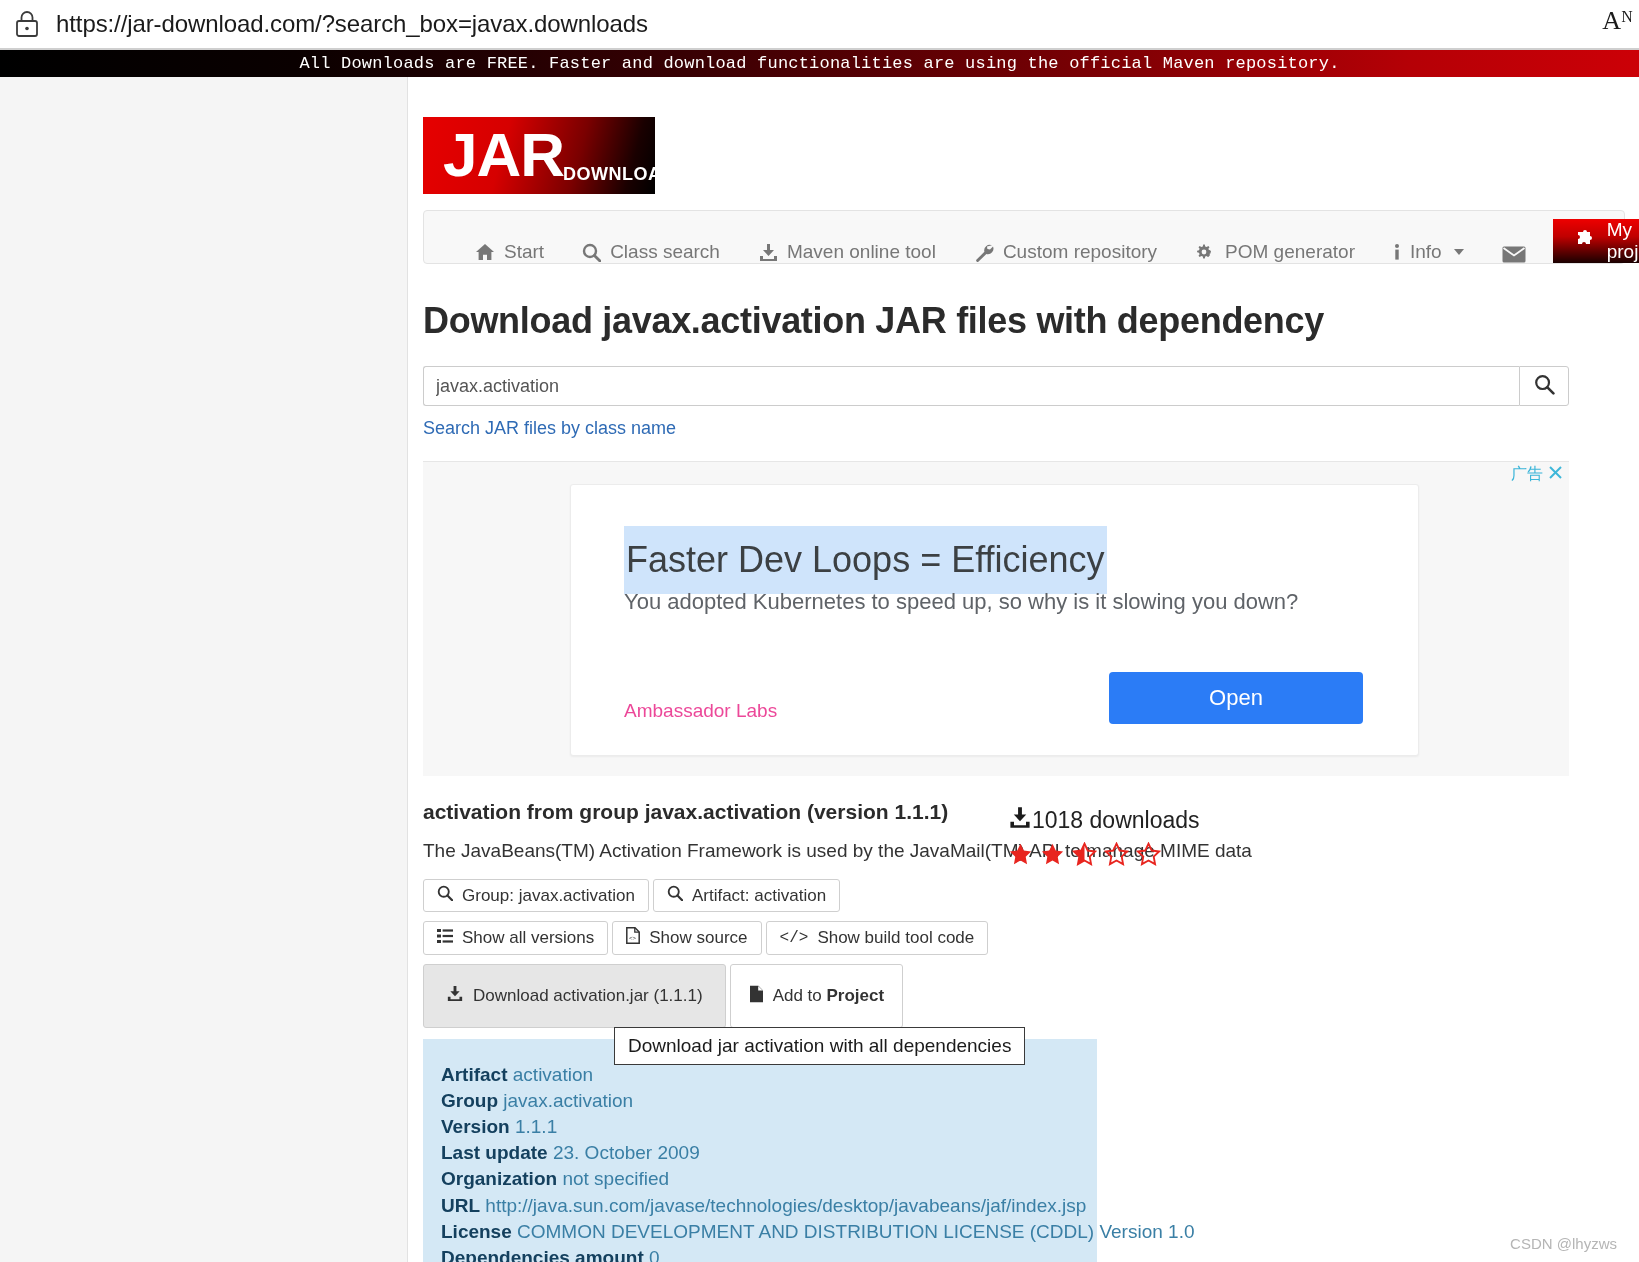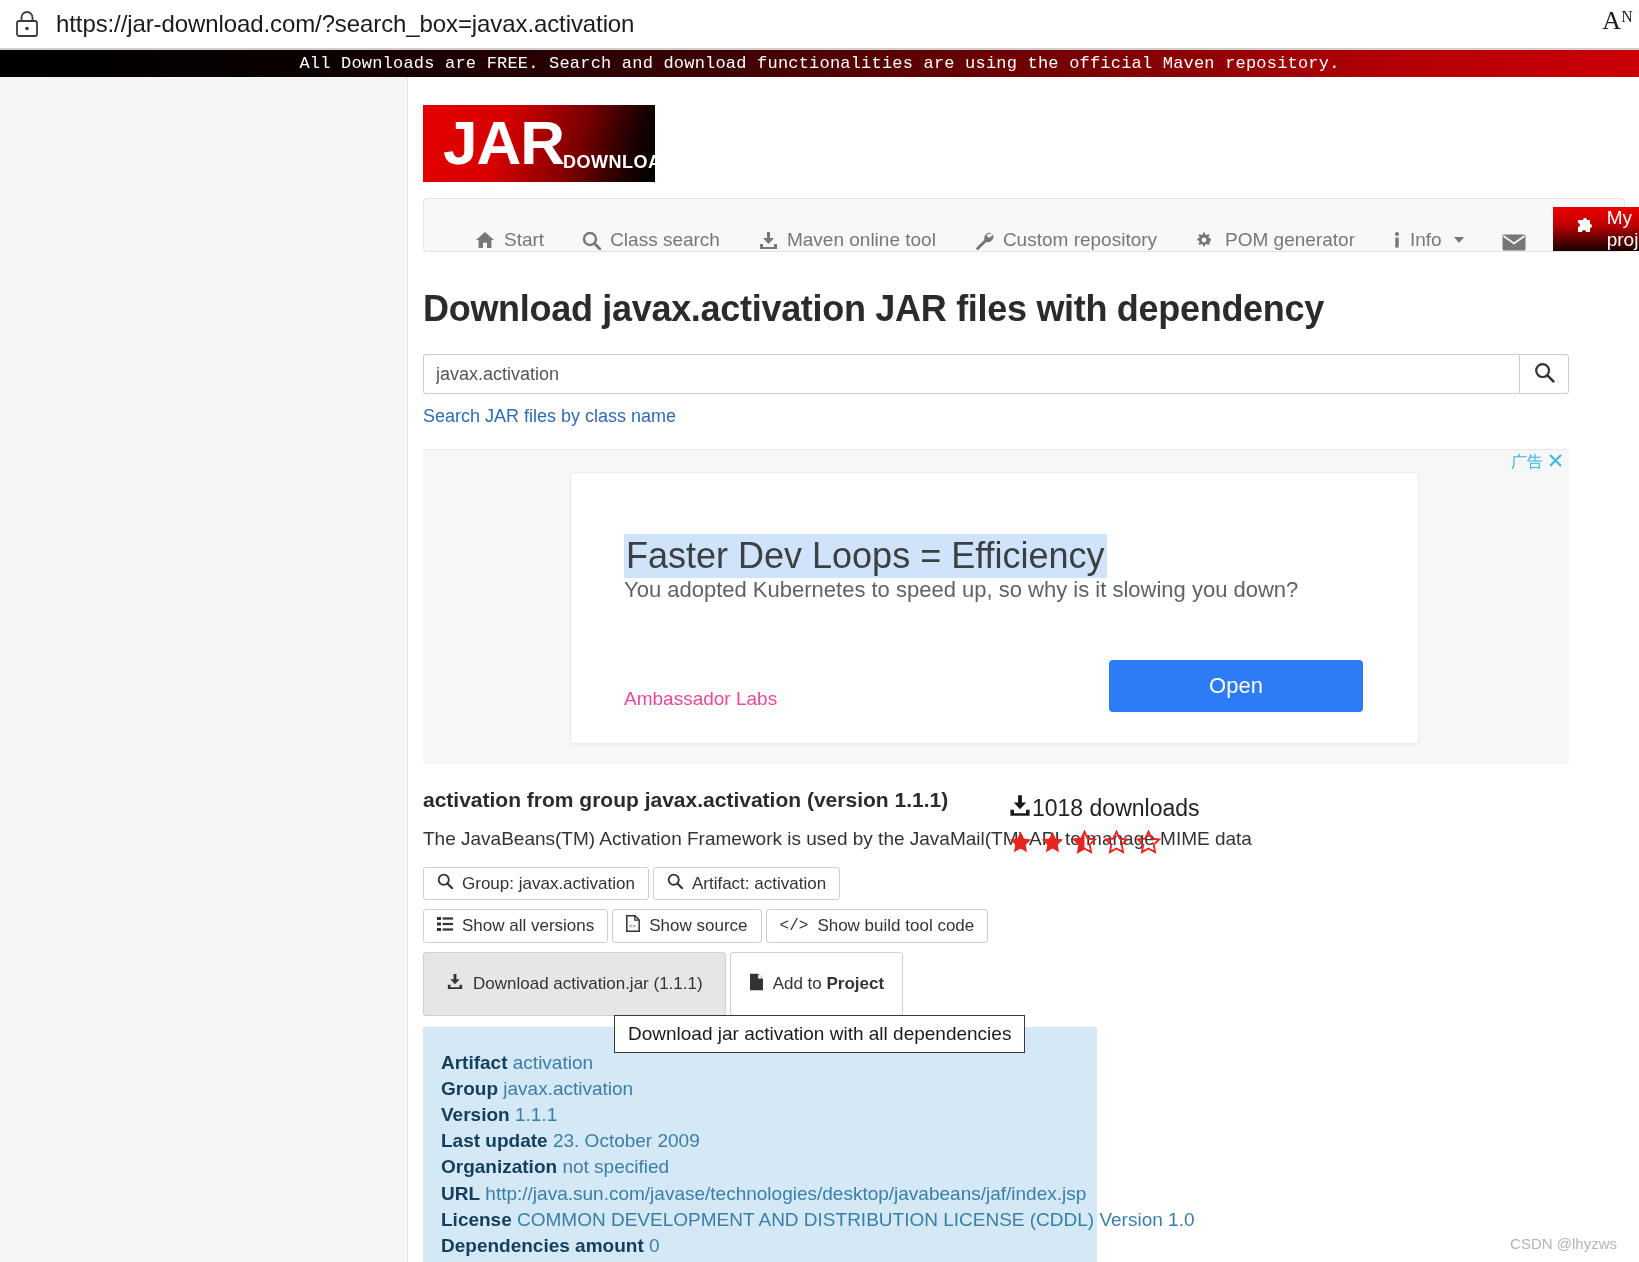--- a/index.html
+++ b/index.html
@@ -58,21 +58,21 @@
     background:#ffffff;
   }
   #left-gutter {
     position:absolute; left:0; top:0;
     width:408px; height:1185px;
     background:#f5f5f5;
     border-right:1px solid #e2e2e2;
   }
   #content {
     position:absolute;
-    left:409px; top:0;
+    left:409px; top:12px;
     width:1230px;
     height:920px;
     background:#ffffff;
     padding:0 14px 0 14px;
   }
 
   
   #logo {
     margin-top:28px;
     margin-left:0;
@@ -200,22 +200,21 @@
     border:1px solid #ececec;
     border-radius:3px;
     box-shadow:0 1px 2px rgba(0,0,0,0.05);
   }
   #ad-headline {
     position:absolute; left:53px; top:41px;
     font-size:36px;
     color:#3c4043;
     background:#cfe4fb;
     line-height:44px;
-    padding:0 2px;
-    margin-top:20px;
+    padding:12px 2px;
   }
   #ad-sub {
     position:absolute; left:53px; top:104px;
     font-size:22px;
     color:#5f6368;
   }
   #ad-advertiser {
     position:absolute; left:53px; top:215px;
     font-size:19px;
     color:#ec4899;
@@ -319,26 +318,26 @@
 <body>
 
 <div id="browser-bar">
   <span id="lock-icon">
     <svg width="26" height="30" viewBox="0 0 26 30">
       <rect x="3" y="12" width="20" height="15" rx="2" fill="none" stroke="#3b3b3b" stroke-width="1.8"></rect>
       <path d="M7.5 12 V8.5 a5.5 5.5 0 0 1 11 0 V12" fill="none" stroke="#3b3b3b" stroke-width="1.8"></path>
       <circle cx="13" cy="19.5" r="1.8" fill="#3b3b3b"></circle>
     </svg>
   </span>
-  <span id="url-text">https://jar-download.com/?search_box=javax.activation</span>
+  <span id="url-text">https://jar-download.com/?search_box=javax.downloads</span>
   <span id="reader-icon">Aᴺ</span>
 </div>
 <div id="chrome-divider"></div>
 
-<div id="notice-banner">All Downloads are FREE. Search and download functionalities are using the official Maven repository.</div>
+<div id="notice-banner">All Downloads are FREE. Faster and download functionalities are using the official Maven repository.</div>
 
 <div id="page">
   <div id="left-gutter"></div>
 
   <div id="content">
 
     
     <div id="logo">
       <span id="logo-jar">JAR</span>
       <span id="logo-download">DOWNLOAD</span>

